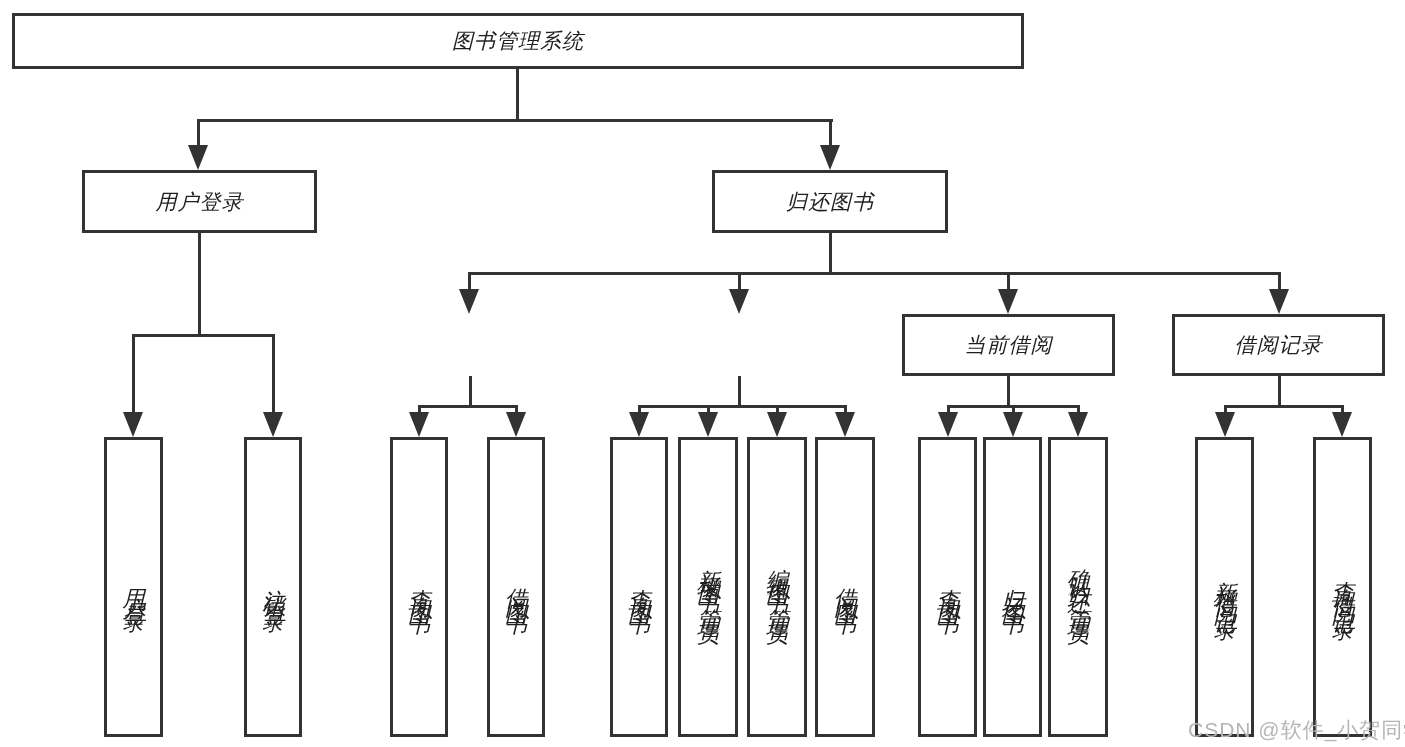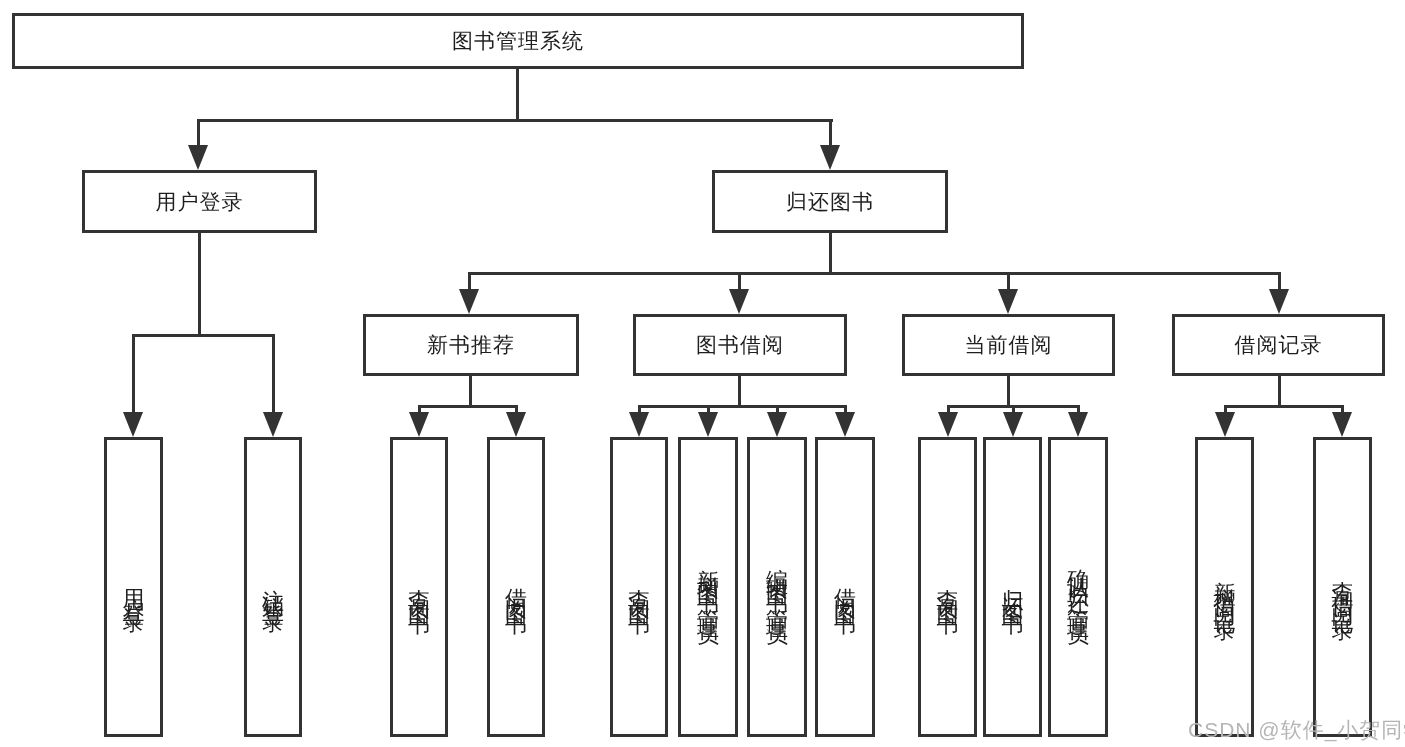--- a/index.html
+++ b/index.html
@@ -13,20 +13,21 @@
   
   .b{
     position:absolute;
     box-sizing:border-box;
     border:3px solid #333333;
     background:#ffffff;
     display:flex;
     align-items:center;
     justify-content:center;
     color:#1f1f1f;
+    font-style:italic;
   }
   .hb{ font-size:21px; letter-spacing:1px; }
   .vb{ font-size:22px; }
   .vb .vtxt{
     writing-mode:vertical-rl;
     text-orientation:mixed;
     letter-spacing:8px;
     line-height:1.0;
     white-space:nowrap;
   }
@@ -77,22 +78,20 @@
   <div class="lh" style="left:468px;top:272px;width:813px;"></div>
   <div class="lv" style="left:468px;top:272px;height:20px;"></div>
   <div class="ar" style="left:459px;top:289px;"></div>
   <div class="lv" style="left:738px;top:272px;height:20px;"></div>
   <div class="ar" style="left:729px;top:289px;"></div>
   <div class="lv" style="left:1007px;top:272px;height:20px;"></div>
   <div class="ar" style="left:998px;top:289px;"></div>
   <div class="lv" style="left:1278px;top:272px;height:20px;"></div>
   <div class="ar" style="left:1269px;top:289px;"></div>
 
-  <div class="b hb" style="left:363px;top:314px;width:216px;height:62px;">新书推荐</div>
-  <div class="b hb" style="left:633px;top:314px;width:214px;height:62px;">图书借阅</div>
   <div class="b hb" style="left:902px;top:314px;width:213px;height:62px;">当前借阅</div>
   <div class="b hb" style="left:1172px;top:314px;width:213px;height:62px;">借阅记录</div>
 
   <div class="lv" style="left:469px;top:376px;height:32px;"></div>
   <div class="lh" style="left:418px;top:405px;width:100px;"></div>
   <div class="lv" style="left:418px;top:405px;height:12px;"></div>
   <div class="ar" style="left:409px;top:412px;"></div>
   <div class="lv" style="left:515px;top:405px;height:12px;"></div>
   <div class="ar" style="left:506px;top:412px;"></div>
 

